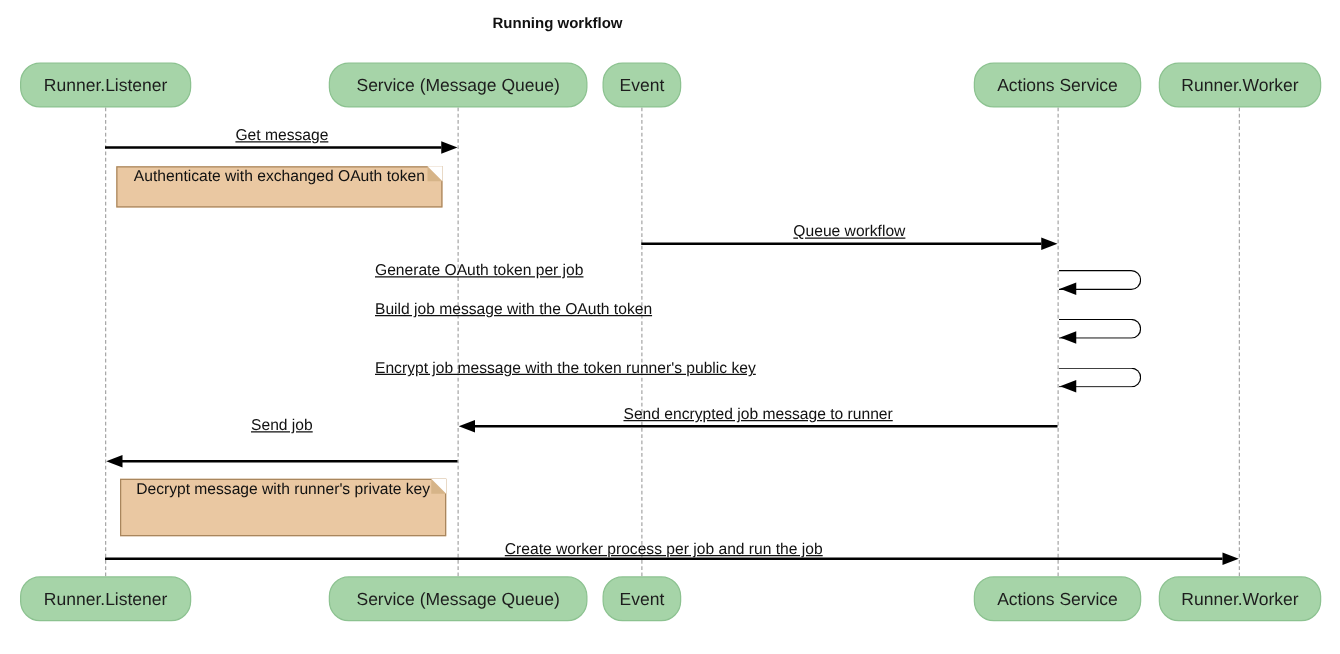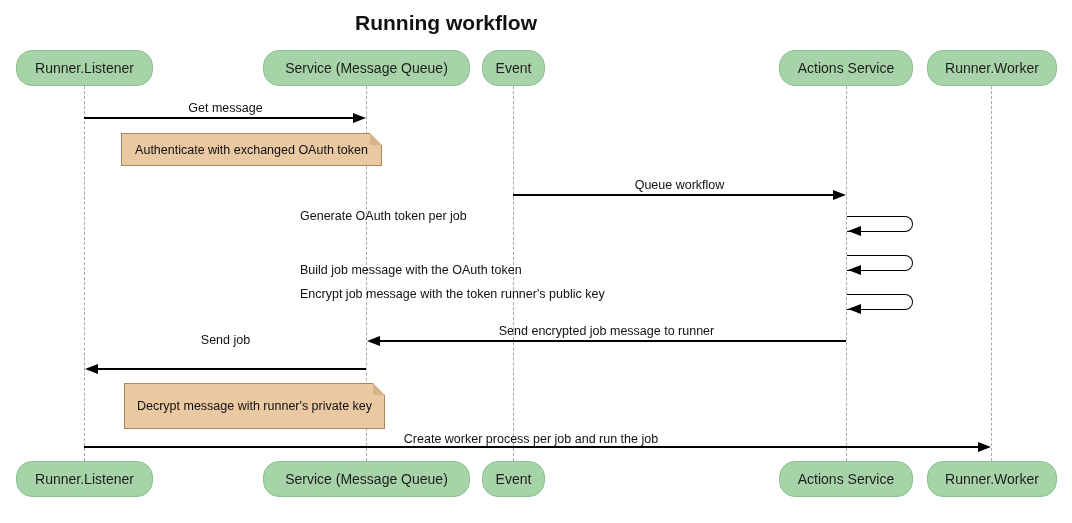--- a/index.html
+++ b/index.html
@@ -3,48 +3,48 @@
 <meta charset="utf-8">
 <style>
   html,body{margin:0;padding:0;background:#ffffff;}
   body{
     width:1072px;height:523px;position:relative;overflow:hidden;
     font-family:"Liberation Sans", sans-serif;color:#1a1a1a;
   }
   .diagram{position:absolute;inset:0;}
   .title{
     position:absolute;left:0;top:11px;width:892px;text-align:center;
-    font-size:21px;font-weight:700;color:#111;
+    font-size:12px;font-weight:700;color:#111;
   }
   .lifeline{
     position:absolute;top:86px;height:375px;width:0;
     border-left:1px dashed #a8a8a8;
   }
   .actor{
     position:absolute;height:36px;background:#a6d4a8;border:1px solid #8cc290;
     border-radius:16px;display:flex;align-items:center;justify-content:center;
     font-size:14px;color:#1d1d1d;box-sizing:border-box;white-space:nowrap;
   }
   .mlabel{
     position:absolute;height:16px;line-height:16px;font-size:12.5px;
-    text-align:center;white-space:nowrap;color:#111;
+    text-align:center;white-space:nowrap;color:#111;text-decoration:underline;
   }
   .mlabel.right{text-align:left;}
   .mline{position:absolute;height:1.5px;background:#000;}
   .arr{position:absolute;width:0;height:0;border-top:5px solid transparent;border-bottom:5px solid transparent;}
   .arr.r{border-left:13px solid #000;}
   .arr.l{border-right:13px solid #000;}
   .selfloop{
     position:absolute;width:66px;height:16px;box-sizing:border-box;
     border:1.5px solid #000;border-left:none;border-radius:0 9px 9px 0;
   }
   .note{
     position:absolute;box-sizing:border-box;background:#eac8a2;border:1px solid #a9865d;
-    display:flex;align-items:center;justify-content:center;font-size:12.5px;
-    color:#111;white-space:nowrap;margin-left:28px;
+    display:flex;align-items:flex-start;justify-content:center;font-size:12.5px;
+    color:#111;white-space:nowrap;
   }
   .note .fold{
     position:absolute;top:-1px;right:-1px;width:0;height:0;
     border-style:solid;border-width:0 12px 12px 0;
     border-color:#ffffff #ffffff #d6b488 transparent;
   }
 </style>
 </head>
 <body>
 
@@ -81,21 +81,21 @@
     <div class="arr r" style="left:833px;top:190px;"></div>
   </div>
 
   <div>
     <div class="mlabel right" style="left:300px;top:208px;width:543px;">Generate OAuth token per job</div>
     <div class="selfloop" style="left:847px;top:216px;"></div>
     <div class="arr l" style="left:848px;top:226px;"></div>
   </div>
 
   <div>
-    <div class="mlabel right" style="left:300px;top:262px;width:543px;">Build job message with the OAuth token</div>
+    <div class="mlabel right" style="left:300px;top:239px;width:543px;">Build job message with the OAuth token</div>
     <div class="selfloop" style="left:847px;top:255px;"></div>
     <div class="arr l" style="left:848px;top:265px;"></div>
   </div>
 
   <div>
     <div class="mlabel right" style="left:300px;top:286px;width:543px;">Encrypt job message with the token runner's public key</div>
     <div class="selfloop" style="left:847px;top:294px;"></div>
     <div class="arr l" style="left:848px;top:304px;"></div>
   </div>
 

